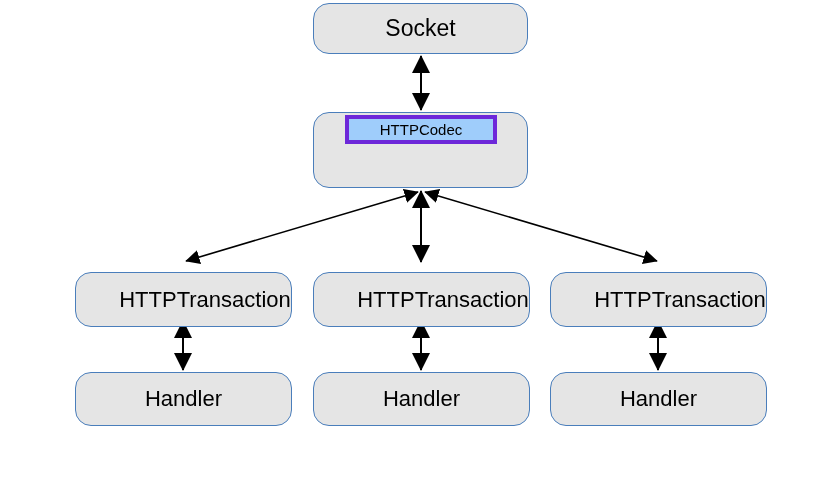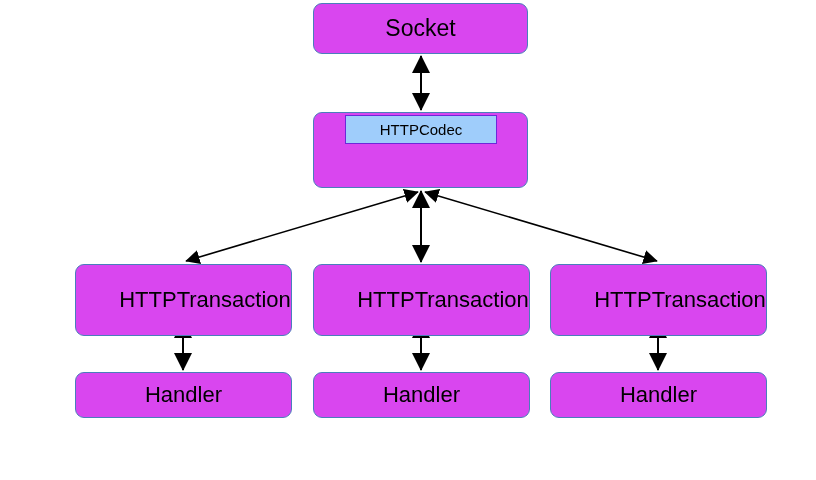--- a/index.html
+++ b/index.html
@@ -23,22 +23,22 @@
     left: 0;
     top: 0;
     width: 816px;
     height: 480px;
     pointer-events: none;
   }
   .node {
     position: absolute;
     box-sizing: border-box;
     border: 1px solid #4a7ebb;
-    border-radius: 9px;
-    background: #d946ef;
+    border-radius: 16px;
+    background: #e5e5e5;
     display: flex;
     align-items: center;
     justify-content: center;
     color: #000000;
     z-index: 2;
   }
   .node-label {
     display: block;
     text-align: center;
     line-height: 1;
@@ -71,43 +71,43 @@
     font-size: 25px;
     line-height: 1;
   }
   #node-httpcodec {
     position: absolute;
     left: 31px;
     top: 2px;
     width: 152px;
     height: 29px;
     box-sizing: border-box;
-    border: 1px solid #6d28d9;
+    border: 4px solid #6d28d9;
     background: #9fcdfb;
     display: flex;
     align-items: center;
     justify-content: center;
   }
   #node-httpcodec .node-label { font-size: 15px; }
 
   
   .node-transaction {
-    top: 264px;
-    height: 72px;
+    top: 272px;
+    height: 55px;
     padding-left: 43px;
   }
   .node-transaction .node-label { font-size: 22px; }
   #node-transaction-0 { left: 75px;  width: 217px; }
   #node-transaction-1 { left: 313px; width: 217px; }
   #node-transaction-2 { left: 550px; width: 217px; }
 
   
   .node-handler {
     top: 372px;
-    height: 46px;
+    height: 54px;
   }
   .node-handler .node-label { font-size: 22px; }
   #node-handler-0 { left: 75px;  width: 217px; }
   #node-handler-1 { left: 313px; width: 217px; }
   #node-handler-2 { left: 550px; width: 217px; }
 </style>
 </head>
 <body>
 
 <div id="diagram">

